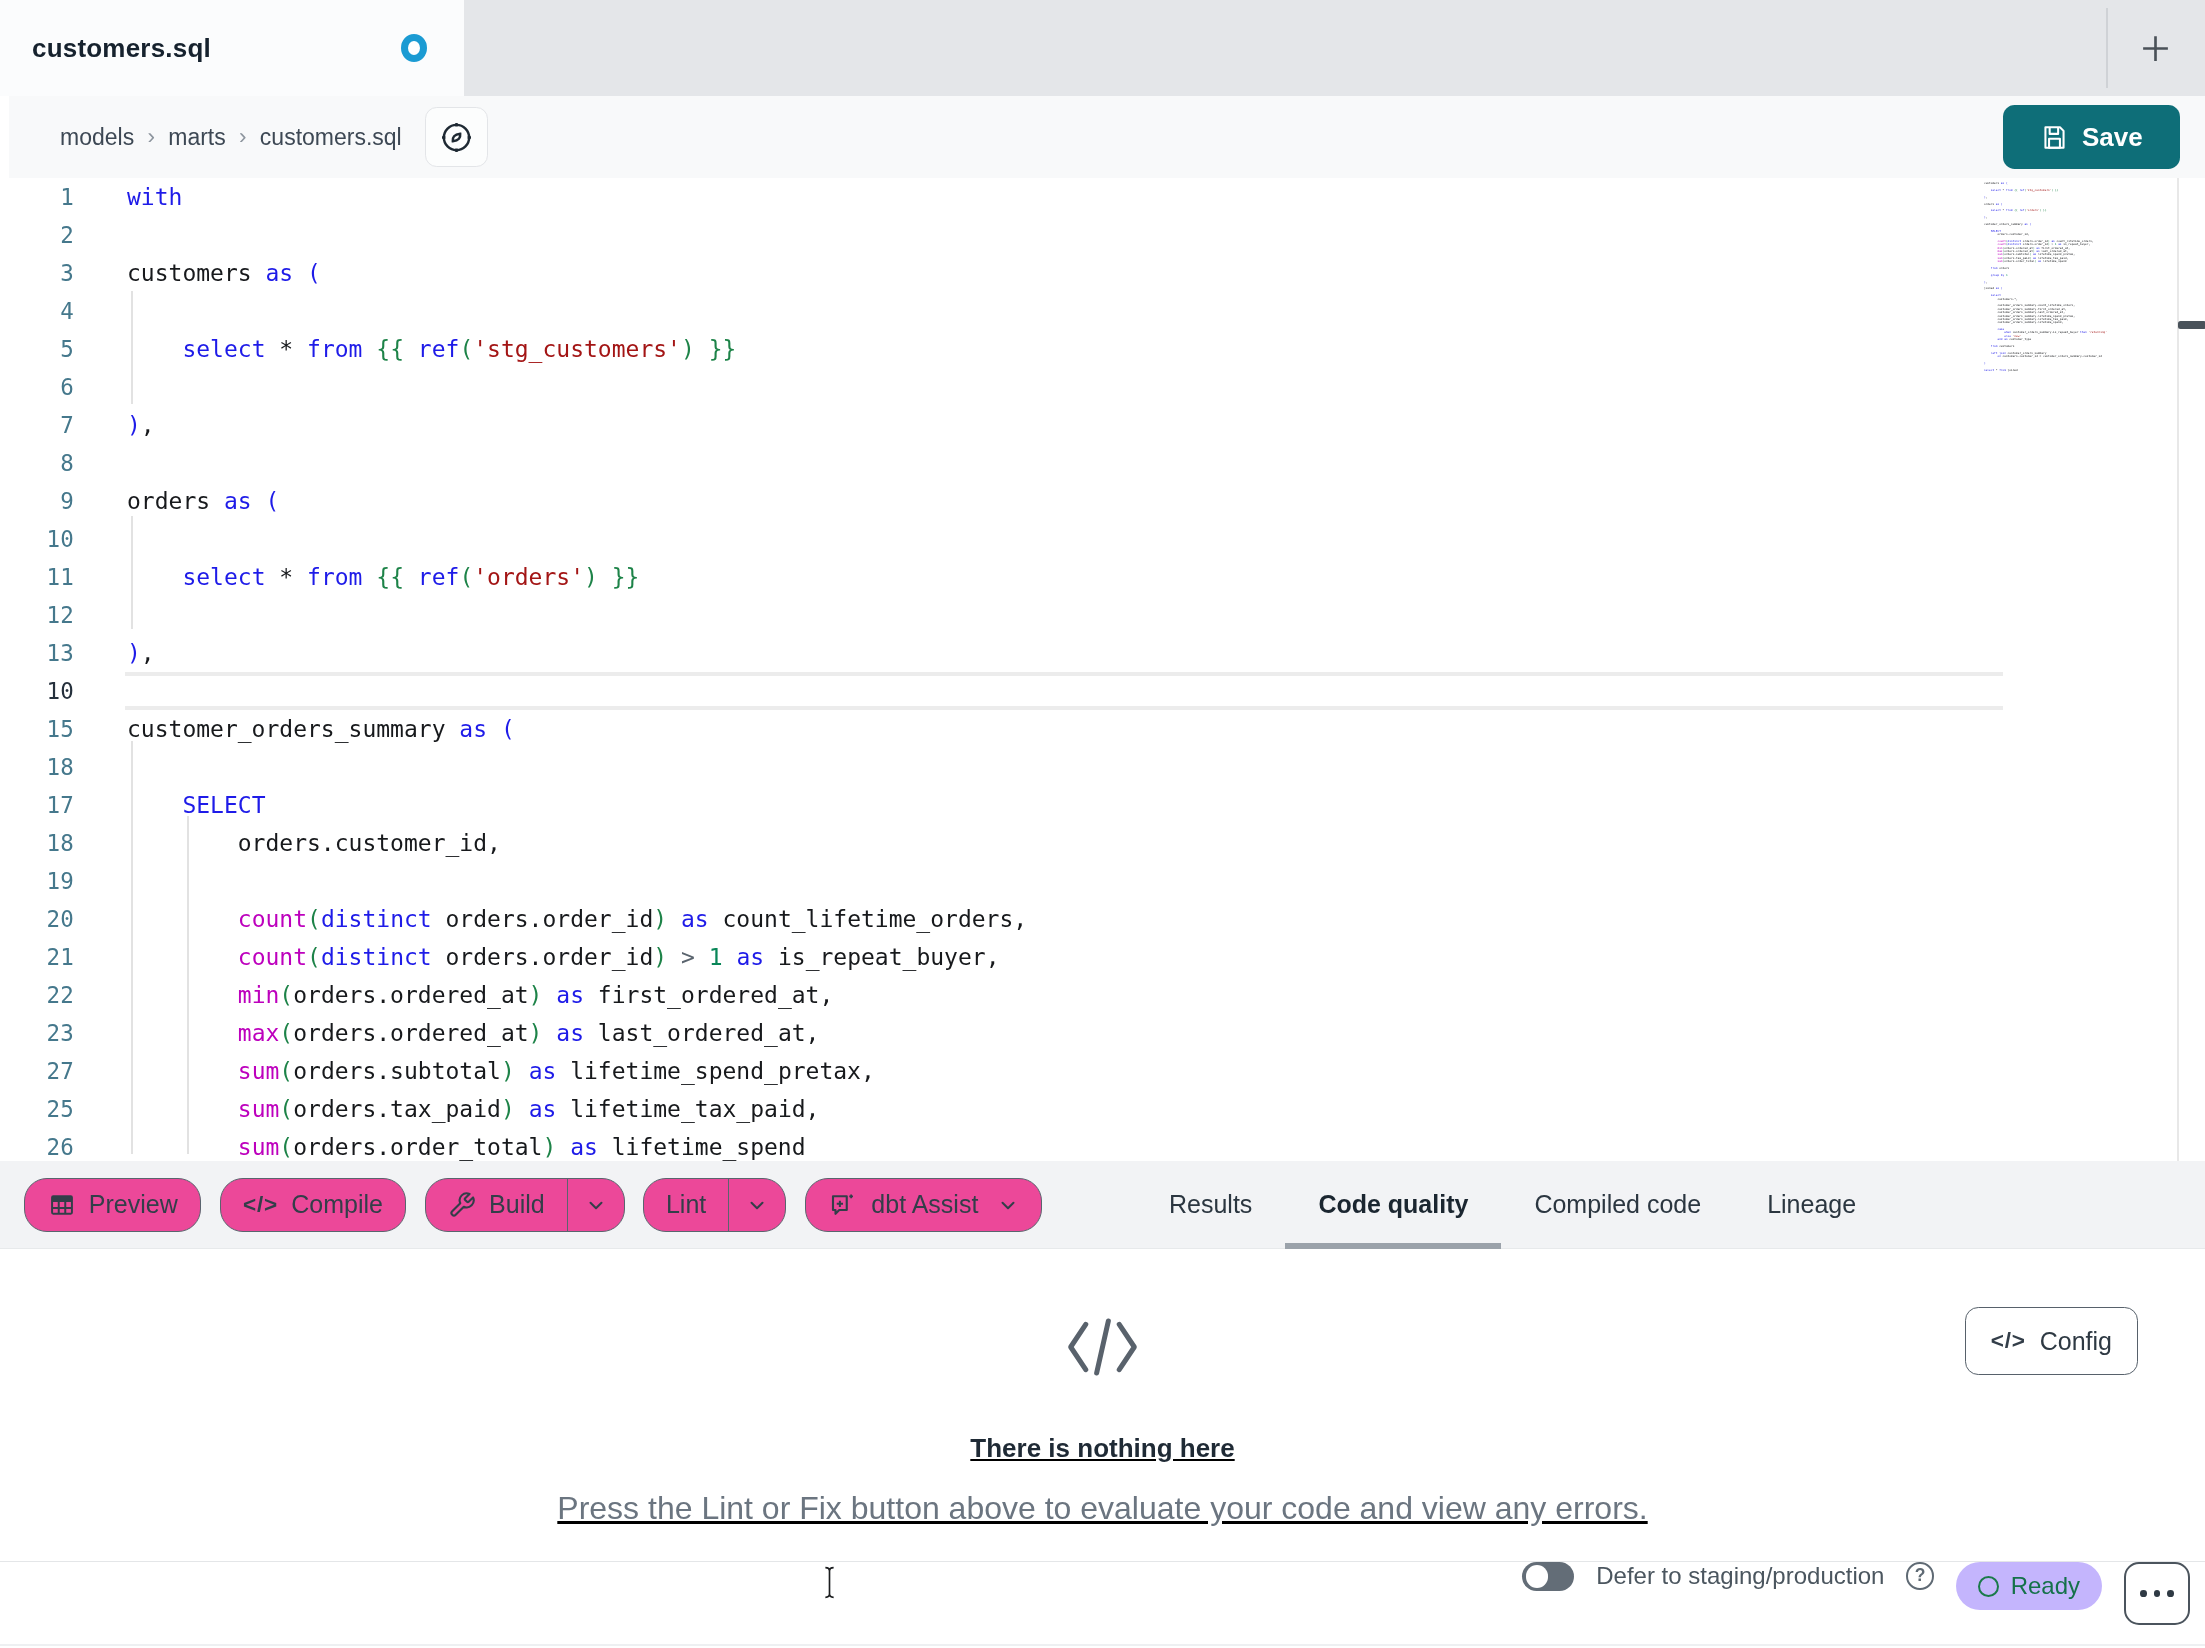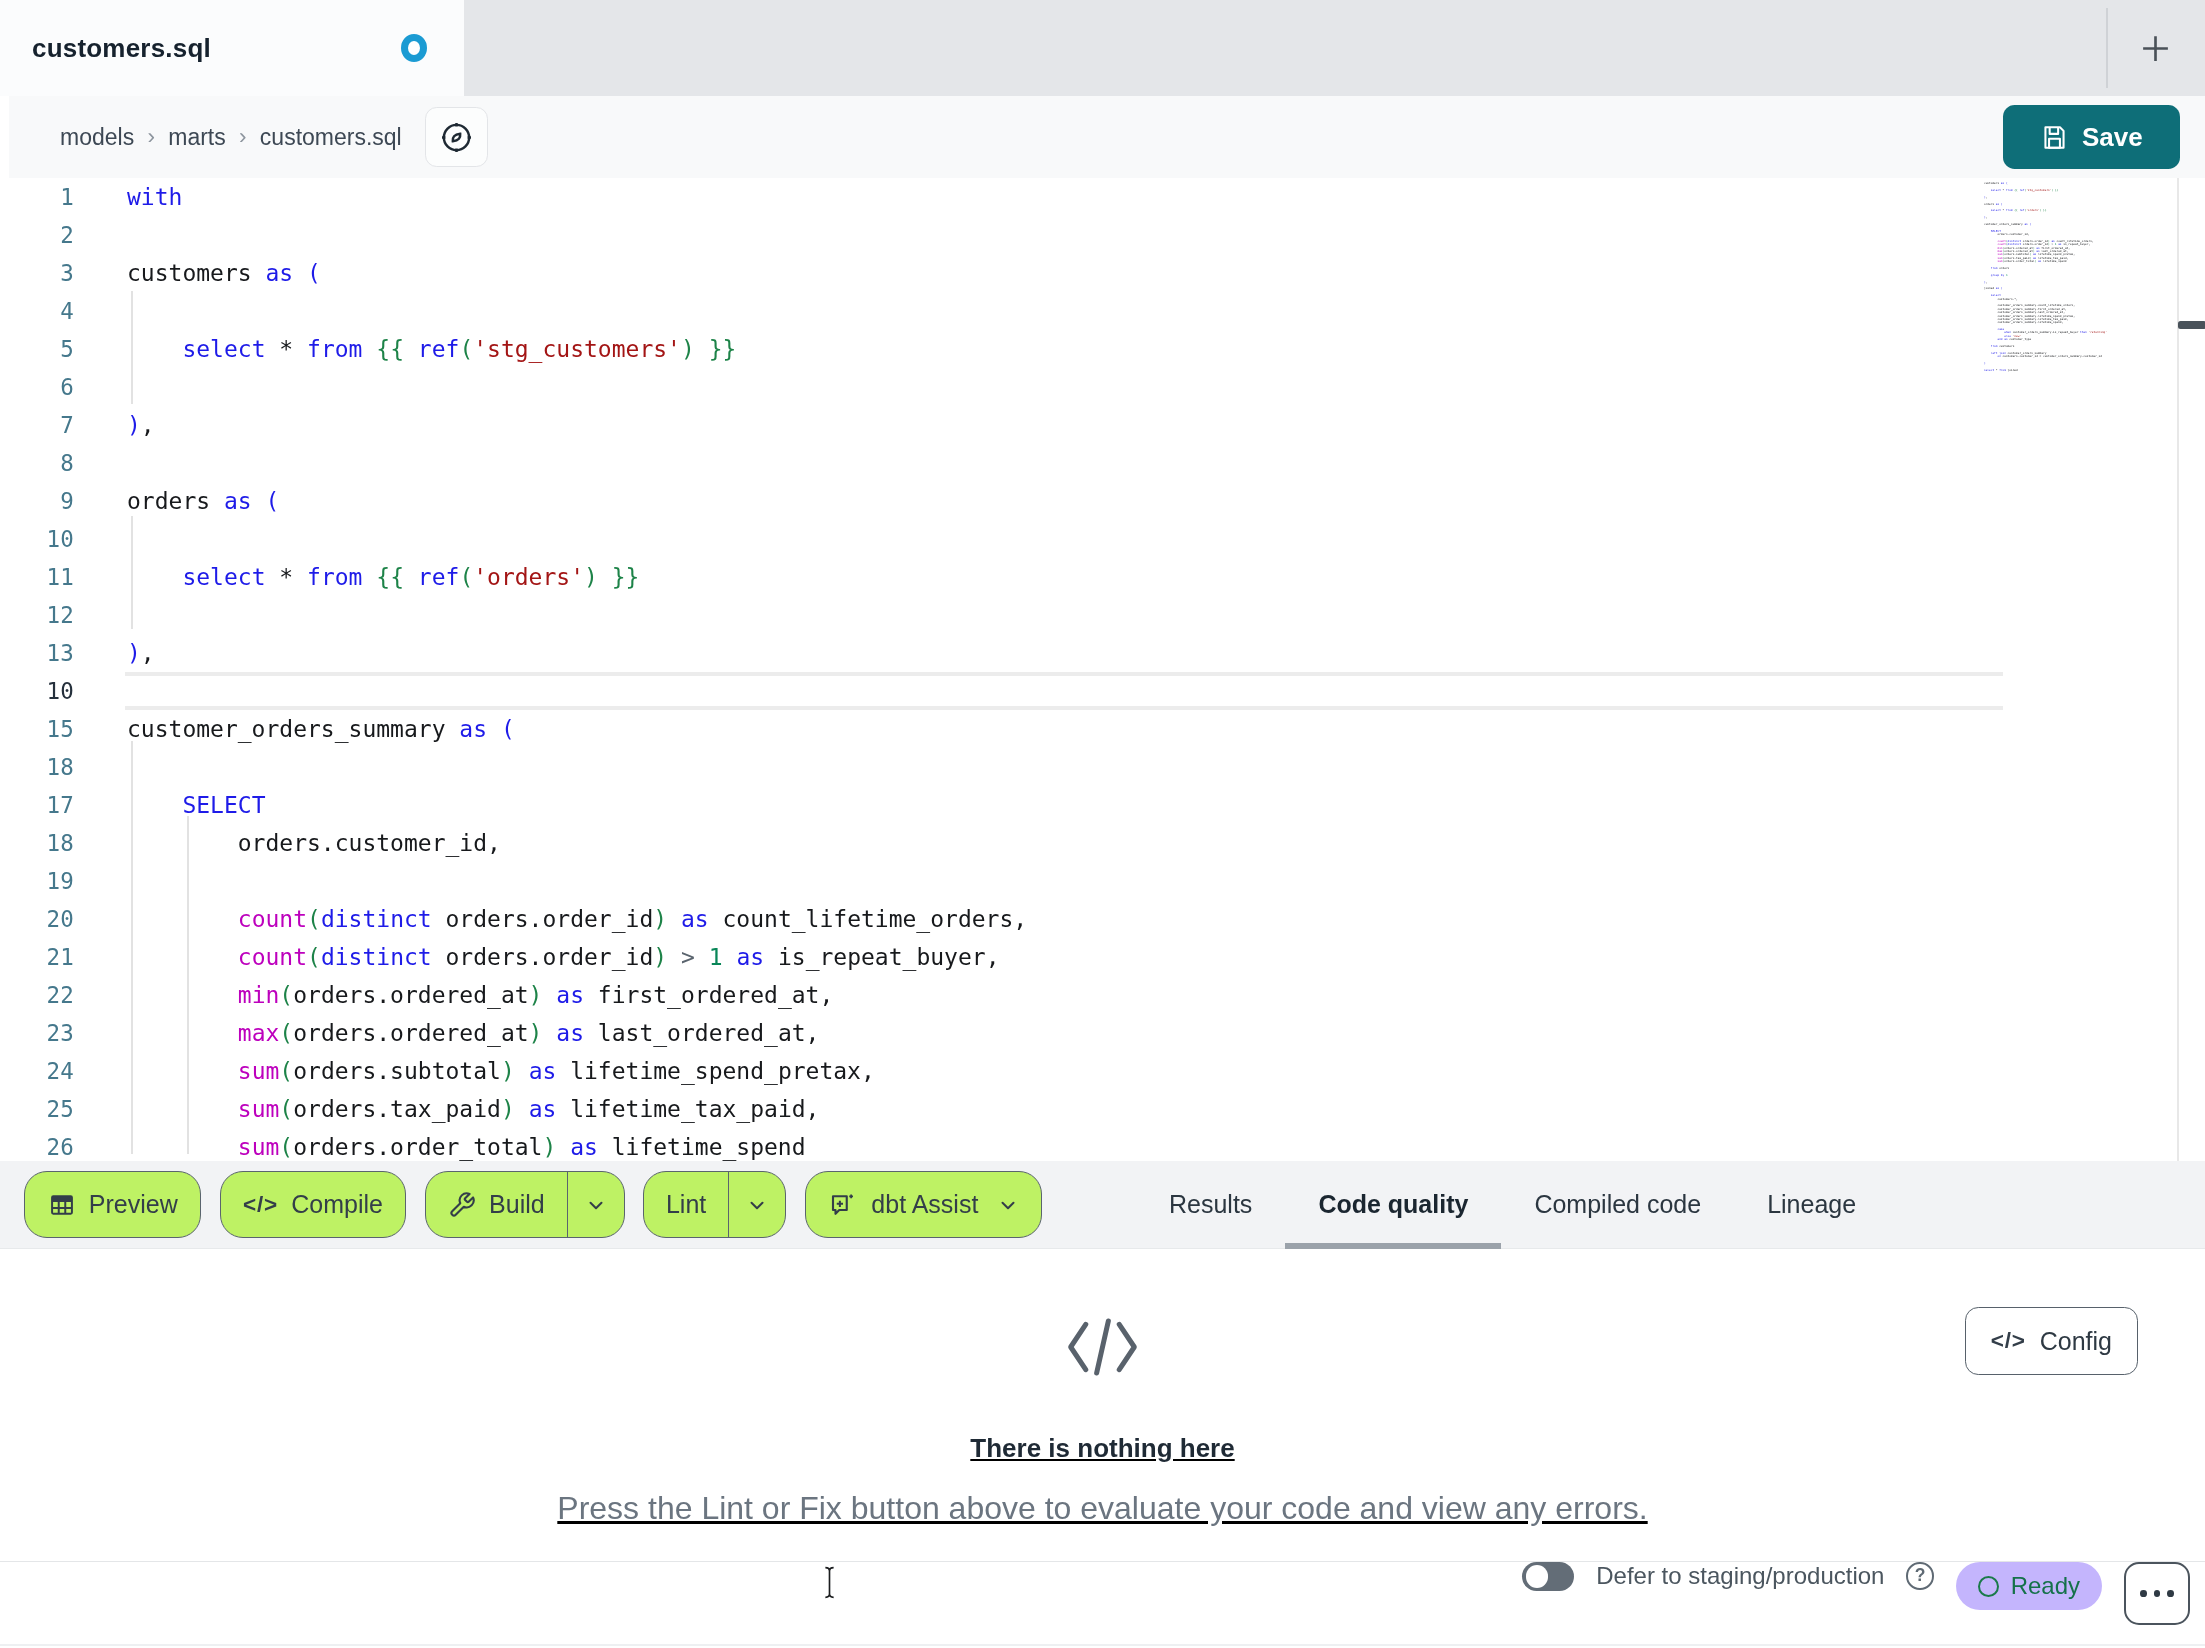--- a/index.html
+++ b/index.html
@@ -44,21 +44,21 @@
   .vscroll-line { position:absolute; left:2177px; top:0; bottom:0; width:1.7px; background:#e8e8e8; }
   .scroll-marker { position:absolute; left:2178px; top:143px; width:27.5px; height:8.3px;
     background:#49525a; border-radius:2.5px; }
   .minimap { position:absolute; left:1984px; top:-2.5px; width:188px; cursor:pointer; }
   .mline { height:3.4px; line-height:3.4px; font-size:2.8px; white-space:pre;
     font-family:"DejaVu Sans Mono", monospace; color:#2a2d31; overflow:hidden; }
 
   
   .toolbar { position:absolute; left:0; top:1161px; width:2205px; height:88px; background:#f2f3f5;
     border-bottom:1.7px solid #e7e9eb; display:flex; align-items:center; padding-left:24px; gap:18.3px; }
-  .tbtn, .sbtn { height:67px; background:#bef264; border:1.7px solid #5a646e; border-radius:23px;
+  .tbtn, .sbtn { height:54px; background:#ec4899; border:1.7px solid #5a646e; border-radius:23px;
     color:#333e49; font-size:25px; display:flex; align-items:center; cursor:pointer; }
   .tbtn { padding:0 22.5px; gap:13.3px; }
   .sbtn { padding:0; }
   .sbtn .main { display:flex; align-items:center; gap:13.3px; padding:0 22px; height:100%; }
   .sbtn .chev { width:57px; height:100%; display:flex; align-items:center; justify-content:center;
     border-left:1.7px solid #5a646e; }
   .chev-inline { margin-left:5px; display:flex; align-items:center; }
   .icon { display:flex; align-items:center; justify-content:center; }
   .codeglyph { font-weight:700; letter-spacing:0.8px; font-size:22.5px; color:#333e49; }
   .rtabs { position:absolute; left:1136px; top:0; bottom:0; display:flex; }
@@ -223,21 +223,21 @@
       </div>
       <div class="crow">
         <span class="gut">22</span>
         <span class="lc"><span class="t-p">        </span><span class="t-f">min</span><span class="t-g">(</span><span class="t-p">orders.ordered_at</span><span class="t-g">)</span><span class="t-p"> </span><span class="t-k">as</span><span class="t-p"> first_ordered_at,</span></span>
       </div>
       <div class="crow">
         <span class="gut">23</span>
         <span class="lc"><span class="t-p">        </span><span class="t-f">max</span><span class="t-g">(</span><span class="t-p">orders.ordered_at</span><span class="t-g">)</span><span class="t-p"> </span><span class="t-k">as</span><span class="t-p"> last_ordered_at,</span></span>
       </div>
       <div class="crow">
-        <span class="gut">24</span>
+        <span class="gut">27</span>
         <span class="lc"><span class="t-p">        </span><span class="t-f">sum</span><span class="t-g">(</span><span class="t-p">orders.subtotal</span><span class="t-g">)</span><span class="t-p"> </span><span class="t-k">as</span><span class="t-p"> lifetime_spend_pretax,</span></span>
       </div>
       <div class="crow">
         <span class="gut">25</span>
         <span class="lc"><span class="t-p">        </span><span class="t-f">sum</span><span class="t-g">(</span><span class="t-p">orders.tax_paid</span><span class="t-g">)</span><span class="t-p"> </span><span class="t-k">as</span><span class="t-p"> lifetime_tax_paid,</span></span>
       </div>
       <div class="crow">
         <span class="gut">26</span>
         <span class="lc"><span class="t-p">        </span><span class="t-f">sum</span><span class="t-g">(</span><span class="t-p">orders.order_total</span><span class="t-g">)</span><span class="t-p"> </span><span class="t-k">as</span><span class="t-p"> lifetime_spend</span></span>
       </div>

